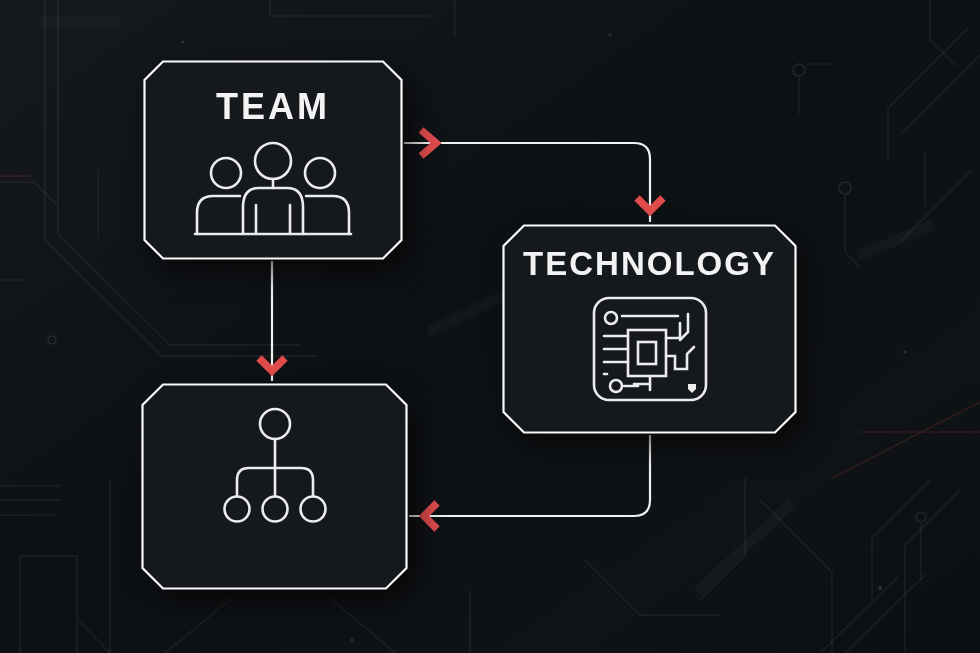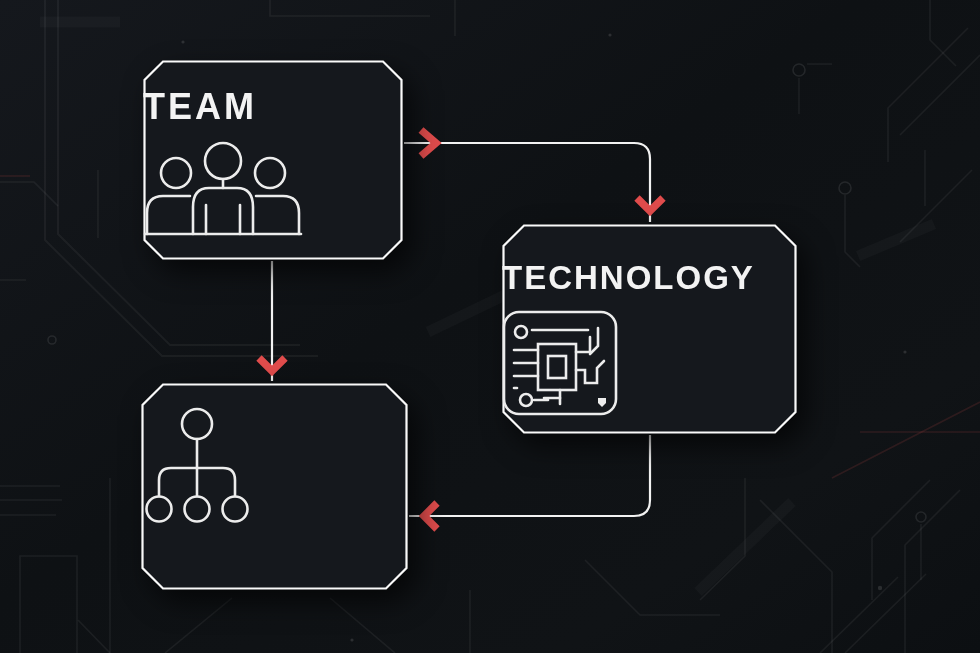--- a/index.html
+++ b/index.html
@@ -4,25 +4,25 @@
 <style>
   html,body{margin:0;padding:0;background:#0b0d10;}
   body{width:980px;height:653px;overflow:hidden;font-family:"Liberation Sans",sans-serif;}
   .stage{position:relative;width:980px;height:653px;
          background:linear-gradient(145deg,#15181d 0%,#0e1114 45%,#101316 78%,#0c0f12 100%);}
   .layer{position:absolute;left:0;top:0;}
   
   .node{position:absolute;filter:drop-shadow(9px 12px 14px rgba(0,0,0,0.65));}
   .node .frame{position:absolute;left:0;top:0;}
   .node-content{position:relative;height:100%;display:flex;flex-direction:column;
-                box-sizing:border-box;}
+                align-items:center;box-sizing:border-box;}
   .node-label{margin:0;color:#f3f3f3;font-weight:700;white-space:nowrap;}
   #node-team   .node-content{padding-top:26px;}
   #node-team   .node-label{font-size:36px;letter-spacing:3px;margin-bottom:13px;}
-  #node-technology .node-content{padding-top:35px;}
+  #node-technology .node-content{padding-top:21px;}
   #node-technology .node-label{font-size:33px;letter-spacing:2px;margin-bottom:13px;}
   #node-roadmap .node-content{padding-top:24px;}
   #node-roadmap .node-label{font-size:35px;letter-spacing:2px;margin-bottom:10px;}
   .icon{flex:0 0 auto;}
   .icon *{vector-effect:none;}
 </style>
 </head>
 <body>
 
 <div class="stage">

